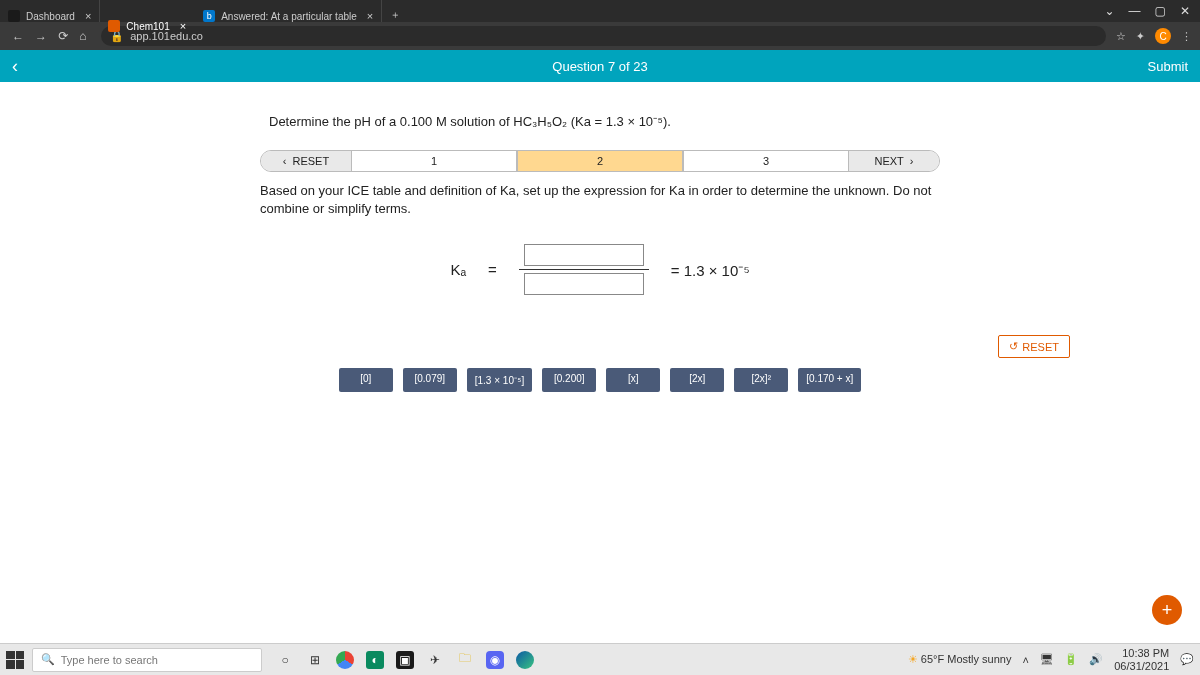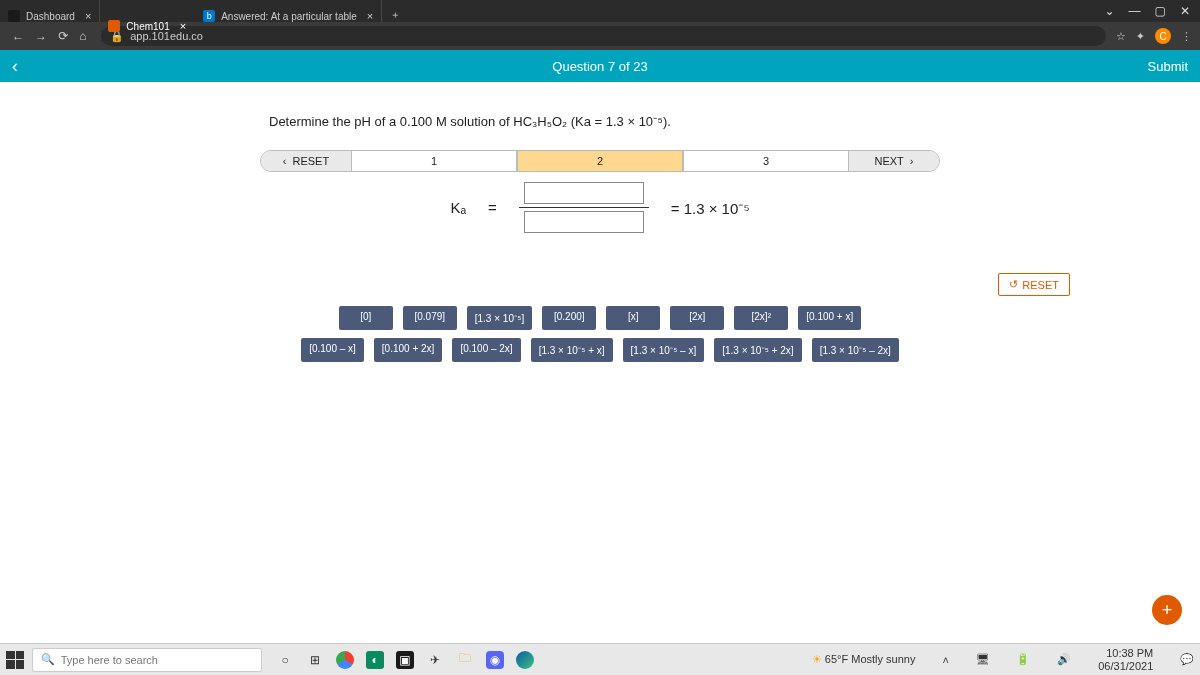--- a/index.html
+++ b/index.html
@@ -37,21 +37,21 @@
   .tile-rows { display: flex; flex-direction: column; gap: 8px; align-items: center; margin: 0 -130px; }
   .tile-row { display: flex; gap: 10px; }
   .tile { background: #4a5a78; color: #fff; font-size: 10px; padding: 5px 8px; border-radius: 2px; min-width: 54px; text-align: center; white-space: nowrap; }
   .fab { position: absolute; right: 18px; bottom: 50px; width: 30px; height: 30px; border-radius: 50%; background: #e05a00; color: #fff; display: flex; align-items: center; justify-content: center; font-size: 18px; }
   .taskbar { position: absolute; bottom: 0; left: 0; right: 0; height: 32px; background: #e8e8e8; border-top: 1px solid #ccc; display: flex; align-items: center; padding: 0 6px; font-size: 11px; color: #333; }
   .start { width: 18px; height: 18px; display: grid; grid-template-columns: 1fr 1fr; grid-template-rows: 1fr 1fr; gap: 1px; margin-right: 8px; }
   .start div { background: #333; }
   .search-box { display: flex; align-items: center; gap: 6px; background: #fff; border: 1px solid #ccc; height: 24px; width: 230px; padding: 0 8px; border-radius: 2px; color: #777; }
   .task-icons { display: flex; align-items: center; gap: 12px; margin-left: 14px; }
   .task-icons .ic { width: 18px; height: 18px; border-radius: 3px; display: flex; align-items: center; justify-content: center; font-size: 12px; }
-  .tray { margin-left: auto; display: flex; align-items: center; gap: 27px; }
+  .tray { margin-left: auto; display: flex; align-items: center; gap: 11px; }
   .clock { text-align: right; line-height: 1.1; font-size: 11px; }
 </style>
 </head>
 <body>
 
 <div class="titlebar">
   <div class="tab">
     <span class="favicon" style="background:#1a1a1a"></span>
     <span>Dashboard</span>
     <span class="close">×</span>
@@ -118,20 +118,21 @@
       </div>
     <div class="step-seg">
         <span>3</span>
       </div>
     <div class="step-next">
       <span>NEXT</span>
       <span>›</span>
     </div>
   </div>
 
+  <div class="instr">Based on your ICE table and definition of Ka, set up the expression for Ka in order to determine the unknown. Do not combine or simplify terms.</div>
 
   <div class="ka-row">
     <span>Kₐ</span>
     <span>=</span>
     <div class="frac">
       <div class="slot"></div>
       <div class="frac-line"></div>
       <div class="slot"></div>
     </div>
     <span>=  1.3 × 10⁻⁵</span>
@@ -146,30 +147,21 @@
 
   <div class="tile-rows">
     <div class="tile-row">
       <div class="tile">[0]</div>
       <div class="tile">[0.079]</div>
       <div class="tile">[1.3 × 10⁻⁵]</div>
       <div class="tile">[0.200]</div>
       <div class="tile">[x]</div>
       <div class="tile">[2x]</div>
       <div class="tile">[2x]²</div>
-      <div class="tile">[0.100 + x]</div>
-    </div>
-    <div class="tile-row">
-      <div class="tile">[0.100 – x]</div>
-      <div class="tile">[0.100 + 2x]</div>
-      <div class="tile">[0.100 – 2x]</div>
-      <div class="tile">[1.3 × 10⁻⁵ + x]</div>
-      <div class="tile">[1.3 × 10⁻⁵ – x]</div>
-      <div class="tile">[1.3 × 10⁻⁵ + 2x]</div>
-      <div class="tile">[1.3 × 10⁻⁵ – 2x]</div>
+      <div class="tile">[0.170 + x]</div>
     </div>
   </div>
 </div>
 
 <div class="fab">
   <span>+</span>
 </div>
 
 <div class="taskbar">
   <div class="start">

